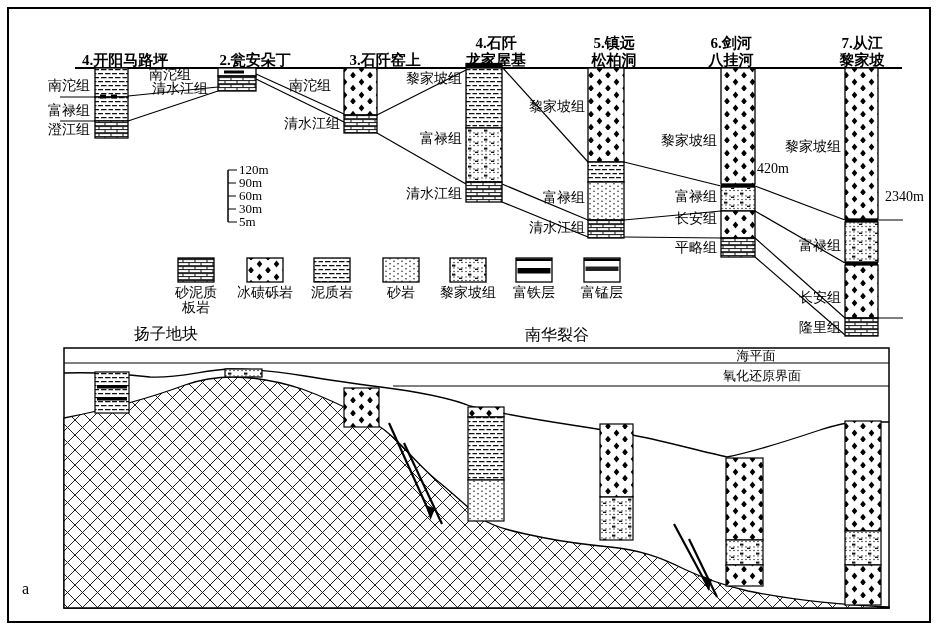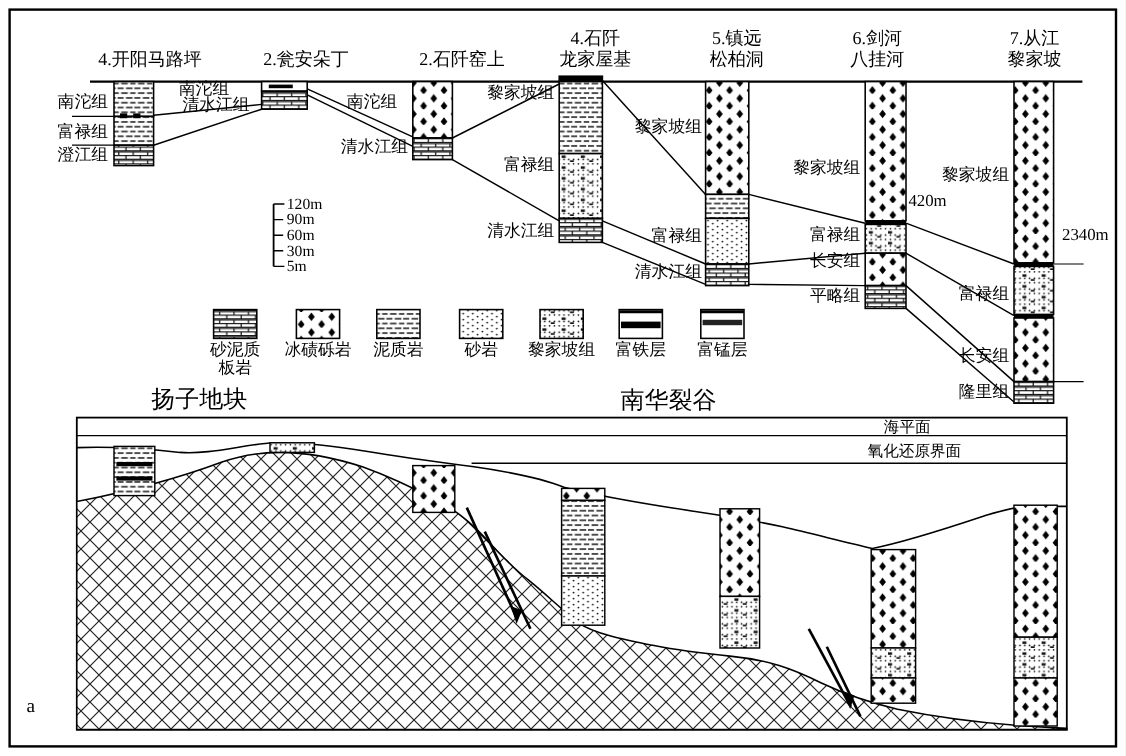--- a/index.html
+++ b/index.html
@@ -2,23 +2,23 @@
 <html><head>
 <meta charset="utf-8">
 <style>
   html,body{margin:0;padding:0;background:#e8e8e8;}
   #stage{position:relative;width:938px;height:630px;background:#fff;overflow:hidden;
          font-family:"Liberation Serif","DejaVu Sans",serif;color:#000;}
   #gfx{position:absolute;left:0;top:0;}
   .L{position:absolute;font-size:14px;line-height:15px;white-space:pre-line;}
   .C{transform:translateX(-50%);text-align:center;}
   .R{text-align:right;}
-  .title{font-size:15px;line-height:17px;font-weight:normal;}
+  .title{font-size:15px;line-height:17px;font-weight:bold;margin-top:10px;}
   .small{font-size:13px;line-height:13px;text-align:center;}
-  .reg{font-size:20px;}
+  .reg{font-size:16px;}
 </style>
 </head>
 <body>
 
 <div id="stage">
 
 <svg id="gfx" width="938" height="630" viewBox="0 0 938 630">
   <defs>
     <pattern id="p-slate" width="12" height="7" patternUnits="userSpaceOnUse">
       <rect width="12" height="7" fill="#fff"></rect>
@@ -202,21 +202,21 @@
       <polygon points="425.5,505 435,508.5 430.5,520" fill="#000" stroke="none"></polygon>
       <path d="M674,524 L709,589"></path>
       <path d="M689,539 L717,597"></path>
       <polygon points="703,576 712,579.5 708.5,591" fill="#000" stroke="none"></polygon>
     </g>
   </g>
 </svg>
 
   <div class="L C title" style="left:125px;top:42px">4.开阳马路坪</div>
   <div class="L C title" style="left:255px;top:42px">2.瓮安朵丁</div>
-  <div class="L C title" style="left:385px;top:42px">2.石阡窑上</div>
+  <div class="L C title" style="left:385px;top:42px">3.石阡窑上</div>
   <div class="L C title" style="left:496px;top:25px">4.石阡
 龙家屋基</div>
   <div class="L C title" style="left:614px;top:25px">5.镇远
 松柏洞</div>
   <div class="L C title" style="left:731px;top:25px">6.剑河
 八挂河</div>
   <div class="L C title" style="left:862px;top:25px">7.从江
 黎家坡</div>
 
   <div class="L R" style="right:848px;top:78px">南沱组</div>

